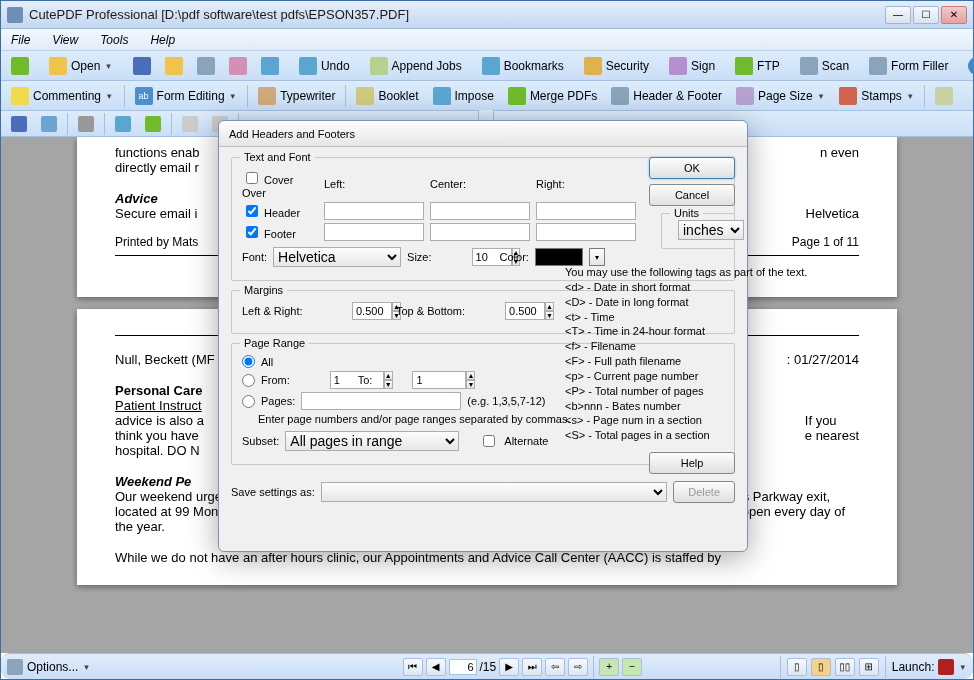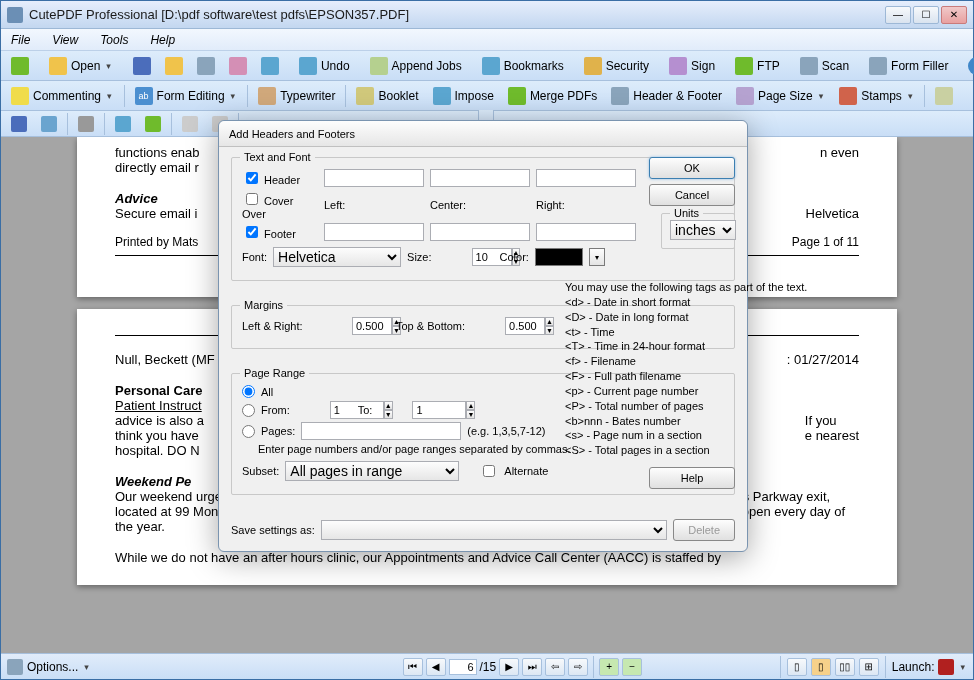--- a/index.html
+++ b/index.html
@@ -16,33 +16,33 @@
   .toolbar { height: 30px; background: linear-gradient(#ddecfb,#c9def6); border-bottom: 1px solid #a7c0dd; display: flex; align-items: center; padding: 0 4px; font-size: 12px; gap: 2px; }
   .tbtn { display: flex; align-items: center; gap: 4px; padding: 2px 5px; border: 1px solid transparent; border-radius: 2px; cursor: pointer; white-space: nowrap; }
   .tico { width: 18px; height: 18px; border-radius: 2px; flex-shrink: 0; }
   .drop { font-size: 9px; color: #444; padding: 0 2px; }
   .sep { width: 1px; height: 22px; background: #a7c0dd; margin: 0 2px; }
   .tb3 .tico-sm { width: 16px; height: 16px; }
   .docarea { flex: 1; background: #a5a5a5; overflow: hidden; position: relative; }
   .page { background: #fff; width: 820px; margin: 8px auto 12px; padding: 20px 38px; font-family: "Times New Roman", serif; font-size: 13px; color: #000; box-shadow: 0 2px 6px rgba(0,0,0,.4); position: relative; }
   .page hr { border: 0; border-top: 1.5px solid #000; margin: 6px 0; }
   .nearly-hidden { color: #bbb; font-size: 11px; position: relative; left: 600px; }
-  .statusbar { height: 26px; background: linear-gradient(#e1ecfa,#c9def6); border-top: 1px solid #a7c0dd; display: flex; align-items: center; font-size: 12px; padding: 0 6px; gap: 4px; }
+  .statusbar { height: 26px; background: linear-gradient(#e1ecfa,#c9def6); border-top: 1px solid #a7c0dd; display: flex; align-items: center; font-size: 12px; padding: 0 6px; gap: 4px; border-radius: 9px; }
   .status-left { display: flex; align-items: center; gap: 4px; flex: 0 0 260px; }
   .status-center { display: flex; align-items: center; gap: 3px; flex: 1; justify-content: center; }
   .status-right { display: flex; align-items: center; gap: 4px; }
   .sbtn { width: 20px; height: 18px; background: linear-gradient(#f7f9fb,#dce7f3); border: 1px solid #a7c0dd; border-radius: 2px; display: flex; align-items: center; justify-content: center; font-size: 10px; cursor: pointer; }
   .pagefield { width: 28px; height: 16px; font-size: 11px; text-align: right; border: 1px solid #a7c0dd; padding: 0 2px; }
   
   
   .dialog { position: absolute; left: 218px; top: 120px; width: 530px; height: 432px; background: #f0f0f0; border: 1px solid #7a94b0; border-radius: 6px; box-shadow: 0 6px 30px rgba(0,0,0,.35); display: flex; flex-direction: column; font-size: 11px; color: #000; }
   .dlg-title { height: 26px; background: linear-gradient(#fdfdfd,#e6e6e6); border-bottom: 1px solid #c0c0c0; display: flex; align-items: center; padding: 0 10px; border-radius: 6px 6px 0 0; }
   .dlg-body { flex: 1; padding: 10px 12px 6px; display: flex; gap: 10px; position: relative; }
   .dlg-left { flex: 1; }
-  .fieldset { border: 1px solid #c8c8c8; border-radius: 2px; padding: 8px 10px 10px; margin-bottom: 24px; position: relative; }
+  .fieldset { border: 1px solid #c8c8c8; border-radius: 2px; padding: 8px 10px 10px; margin-bottom: 9px; position: relative; }
   .fieldset > .legend { position: absolute; top: -7px; left: 8px; background: #f0f0f0; padding: 0 4px; font-size: 11px; }
   .row { display: flex; align-items: center; gap: 6px; margin: 3px 0; }
   .cb { width: 12px; height: 12px; }
   .lbl { font-size: 11px; }
   .tin { height: 18px; border: 1px solid #abadb3; background: #fff; font-size: 11px; padding: 0 3px; }
   .tin.short { width: 100px; }
   .select { height: 20px; font-size: 14px; border: 1px solid #abadb3; background: linear-gradient(#fdfdfd,#e6e6e6); }
   .spin { width: 56px; display: flex; padding-left: 34px; }
   .spin input { width: 40px; height: 18px; border: 1px solid #abadb3; font-size: 11px; text-align: left; padding-left: 3px; }
   .spin .spinbtns { width: 15px; display: flex; flex-direction: column; }
@@ -317,30 +317,30 @@
 </div>
 
 <div class="dialog">
   <div class="dlg-title">Add Headers and Footers</div>
   <div class="dlg-body">
     <div class="dlg-left">
 
       <div class="fieldset">
         <div class="legend">Text and Font</div>
         <div class="row">
-          <span style="width:76px"><input type="checkbox" class="cb" checked="" style=""> <span class="lbl">Header</span></span>
-          <input class="tin short" style="">
-          <input class="tin short" style="">
-          <input class="tin short" style="">
-        </div>
-        <div class="row">
           <span style="width:76px"><input type="checkbox" class="cb" style=""> <span class="lbl">Cover Over</span></span>
           <span class="lbl" style="width:100px">Left:</span>
           <span class="lbl" style="width:100px">Center:</span>
           <span class="lbl">Right:</span>
+        </div>
+        <div class="row">
+          <span style="width:76px"><input type="checkbox" class="cb" checked="" style=""> <span class="lbl">Header</span></span>
+          <input class="tin short" style="">
+          <input class="tin short" style="">
+          <input class="tin short" style="">
         </div>
         <div class="row">
           <span style="width:76px"><input type="checkbox" class="cb" checked="" style=""> <span class="lbl">Footer</span></span>
           <input class="tin short" style="">
           <input class="tin short" style="">
           <input class="tin short" style="">
         </div>
         <div class="row" style="margin-top:6px">
           <span class="lbl">Font:</span>
           <select class="select" style="width:128px"><option>Helvetica</option></select>
@@ -427,21 +427,21 @@
       <div class="row" style="margin-top:16px">
         <span class="lbl">Save settings as:</span>
         <select class="select" style="flex:1"><option></option></select>
         <button class="btn" disabled="" style="color:#999">Delete</button>
       </div>
     </div>
 
     <div style="position:absolute;right:12px;top:10px;width:170px;display:flex;flex-direction:column;align-items:flex-end;gap:5px">
       <button class="btn default" style="width:86px">OK</button>
       <button class="btn" style="width:86px">Cancel</button>
-      <div class="fieldset" style="width:74px;padding:6px 8px 8px;margin-top:2px">
+      <div class="fieldset" style="width:74px;padding:6px 16px 8px;margin-top:2px">
         <div class="legend">Units</div>
         <select class="select" style="width:66px"><option>inches</option></select>
       </div>
       <div class="tags" style="width:170px;text-align:left;margin-top:2px">
         <div>You may use the following tags as part of the text.</div>
         <div>&lt;d&gt; - Date in short format</div>
         <div>&lt;D&gt; - Date in long format</div>
         <div>&lt;t&gt; - Time</div>
         <div>&lt;T&gt; - Time in 24-hour format</div>
         <div>&lt;f&gt; - Filename</div>

